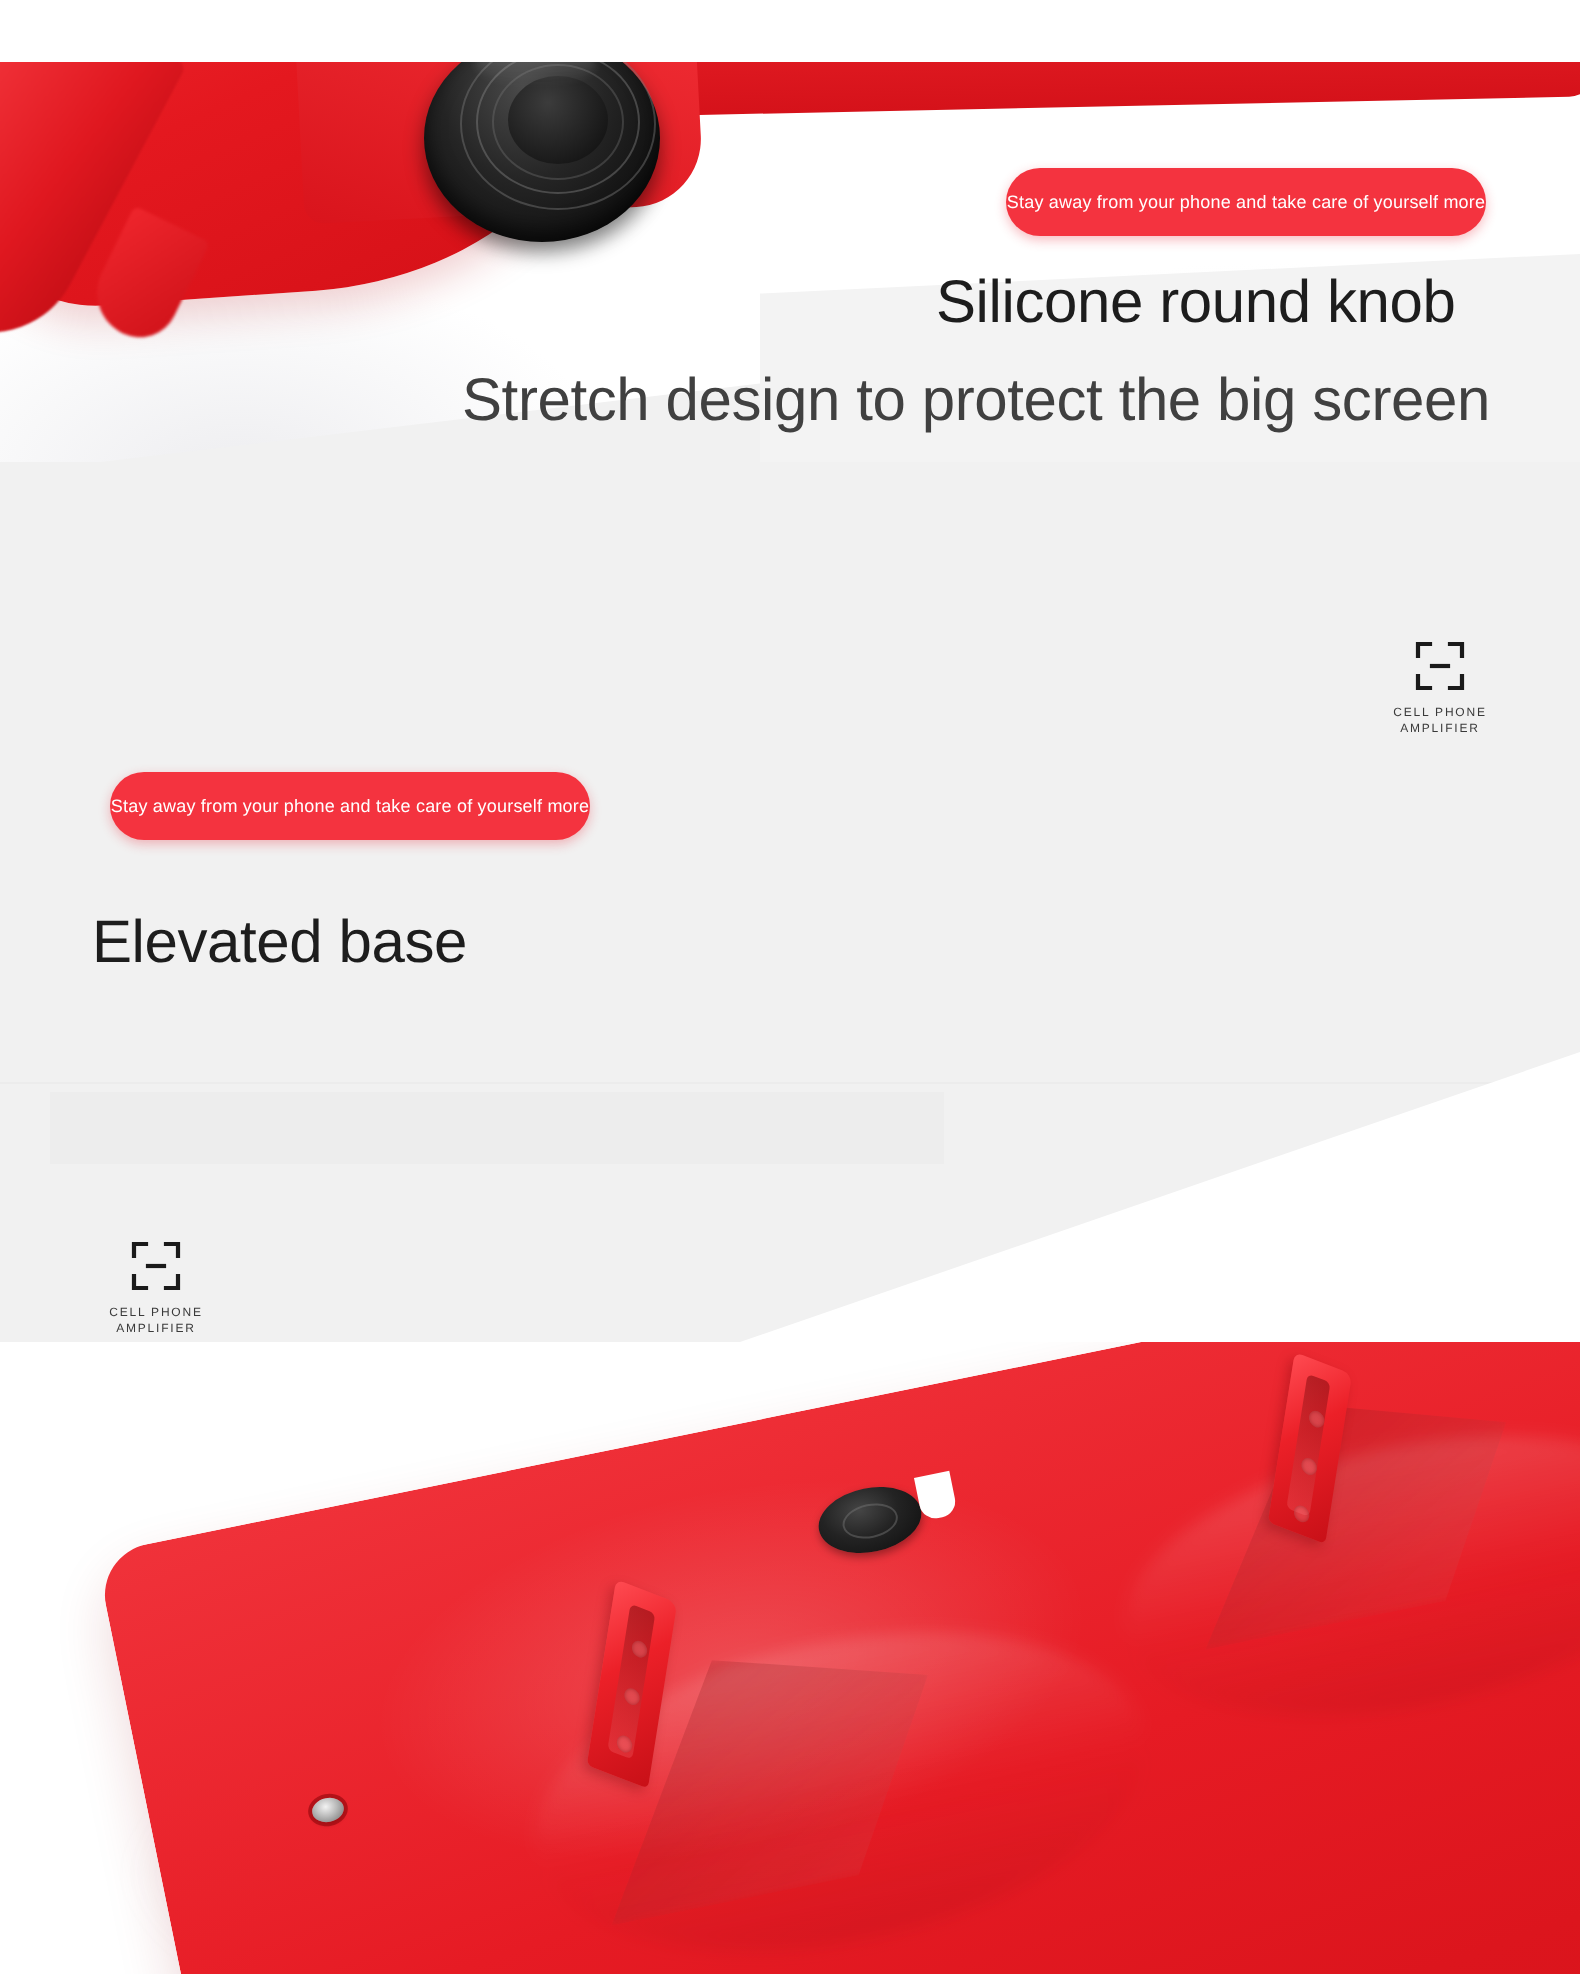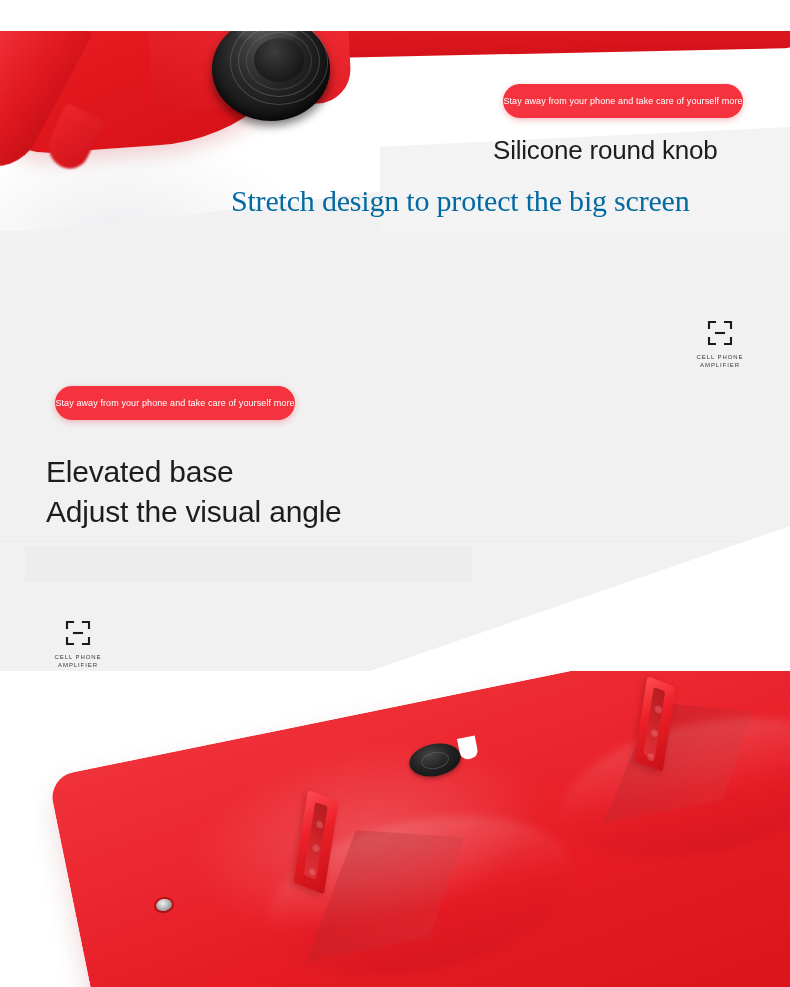--- a/index.html
+++ b/index.html
@@ -282,21 +282,21 @@
   .pill-2 { left:55px;  top:355px; width:240px; height:34px; }
 
   
   .headline {
     position:absolute;
     color:#1d1d1d;
     font-weight:400;
     letter-spacing:-.2px;
     white-space:nowrap;
   }
-  .h-silicone { left:493px; top:104px; font-size:26px; }
+  .h-silicone { left:468px; top:104px; font-size:30px; }
   .h-stretch  { left:231px; top:153px; font-size:30px; }
   .h-elevated { left:46px;  top:424px; font-size:30px; }
   .h-adjust   { left:46px;  top:464px; font-size:30px; }
 
   
   .brand {
     position:absolute;
     display:flex; flex-direction:column; align-items:center;
     user-select:none;
   }
@@ -388,25 +388,24 @@
   <div class="pill pill-1" style="background: rgb(244, 51, 63);">
     <span>Stay away from your phone and take care of yourself more</span>
   </div>
 
   <div class="pill pill-2" style="background: rgb(244, 51, 63);">
     <span>Stay away from your phone and take care of yourself more</span>
   </div>
 
   <div class="headline h-silicone" style="color: rgb(29, 29, 29);">Silicone round knob</div>
 
-  <div class="headline h-stretch" style="color: #0369a1; font-family: Liberation Serif, serif;">Stretch design to protect the big screen</div>
+  <div class="headline h-stretch" style="color: #404040;">Stretch design to protect the big screen</div>
 
   <div class="headline h-elevated" style="color: rgb(29, 29, 29);">Elevated base</div>
 
-  <div class="headline h-adjust" style="color: rgb(29, 29, 29);">Adjust the visual angle</div>
 
   <div class="brand brand-1">
     <span class="scan-icon">
       <svg viewBox="0 0 28 28" width="28" height="28" aria-hidden="true">
         <g fill="none" stroke="#1a1a1a" stroke-width="2.1" stroke-linecap="square">
           <path d="M3,9 L3,3 L9,3"></path>
           <path d="M19,3 L25,3 L25,9"></path>
           <path d="M25,19 L25,25 L19,25"></path>
           <path d="M9,25 L3,25 L3,19"></path>
           <path d="M10,14 L18,14"></path>

